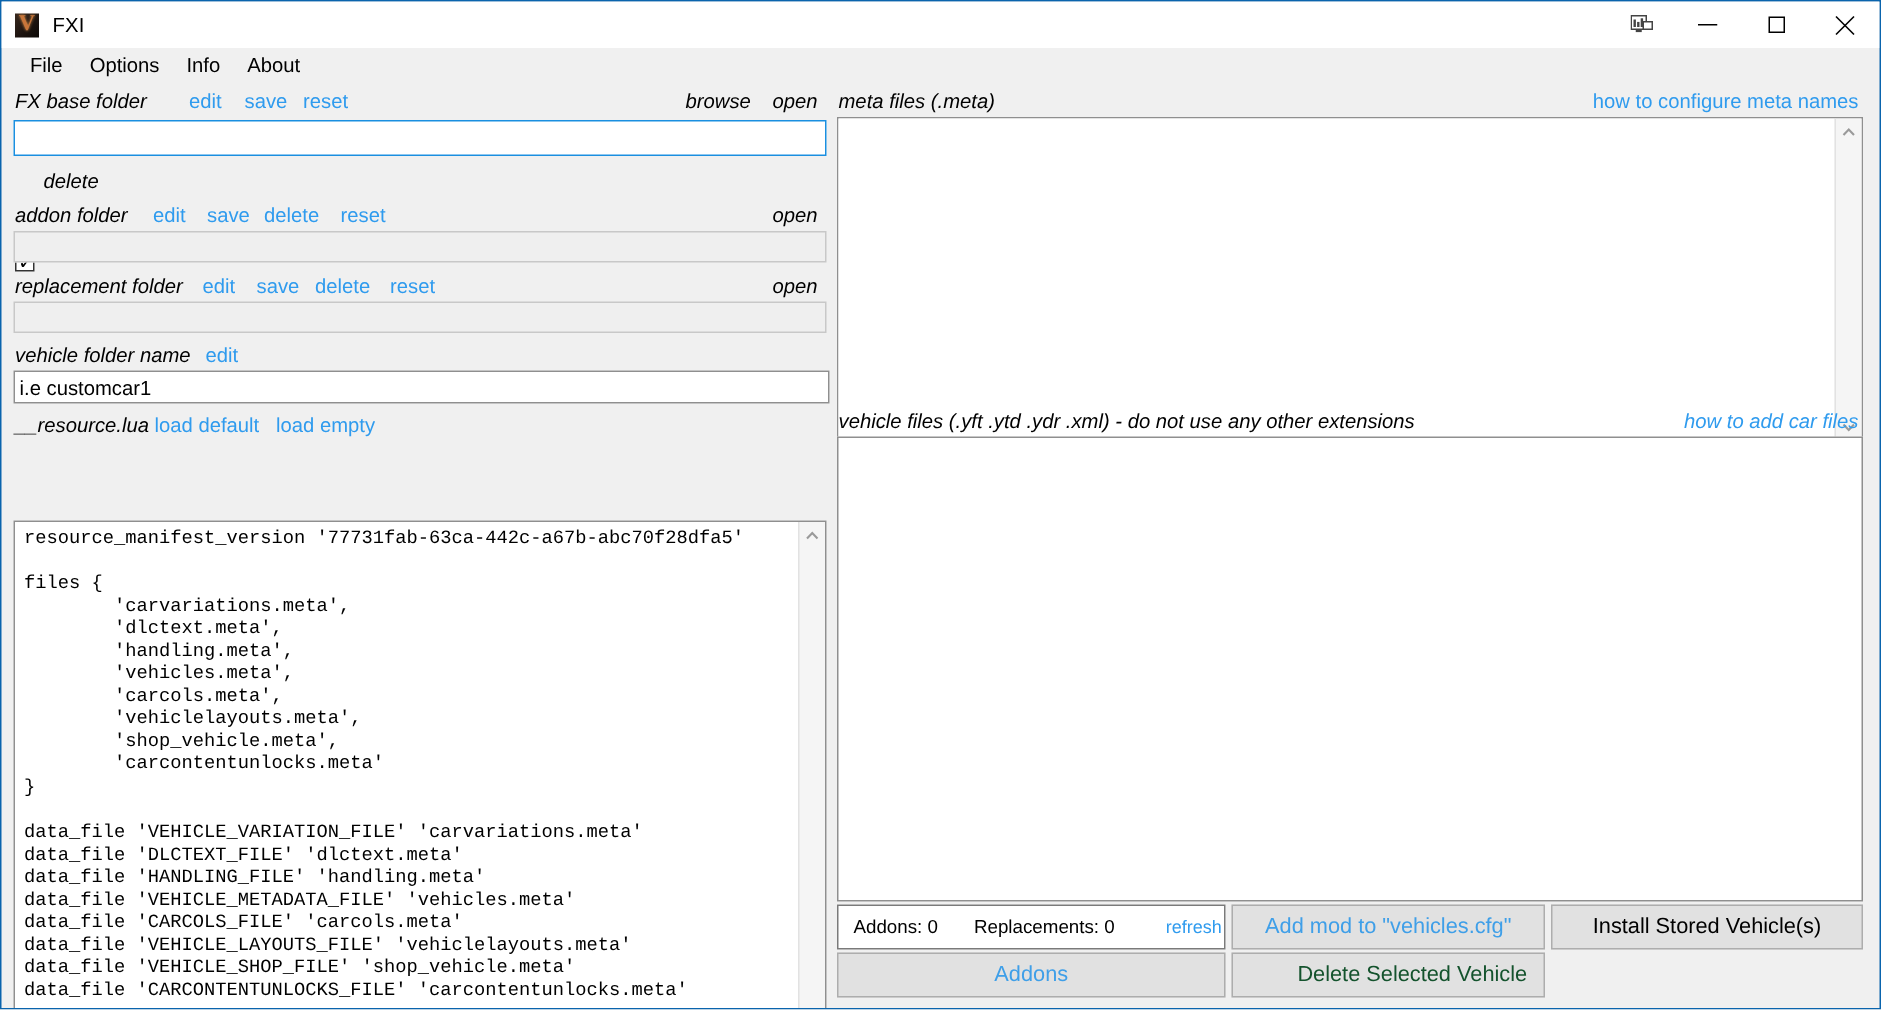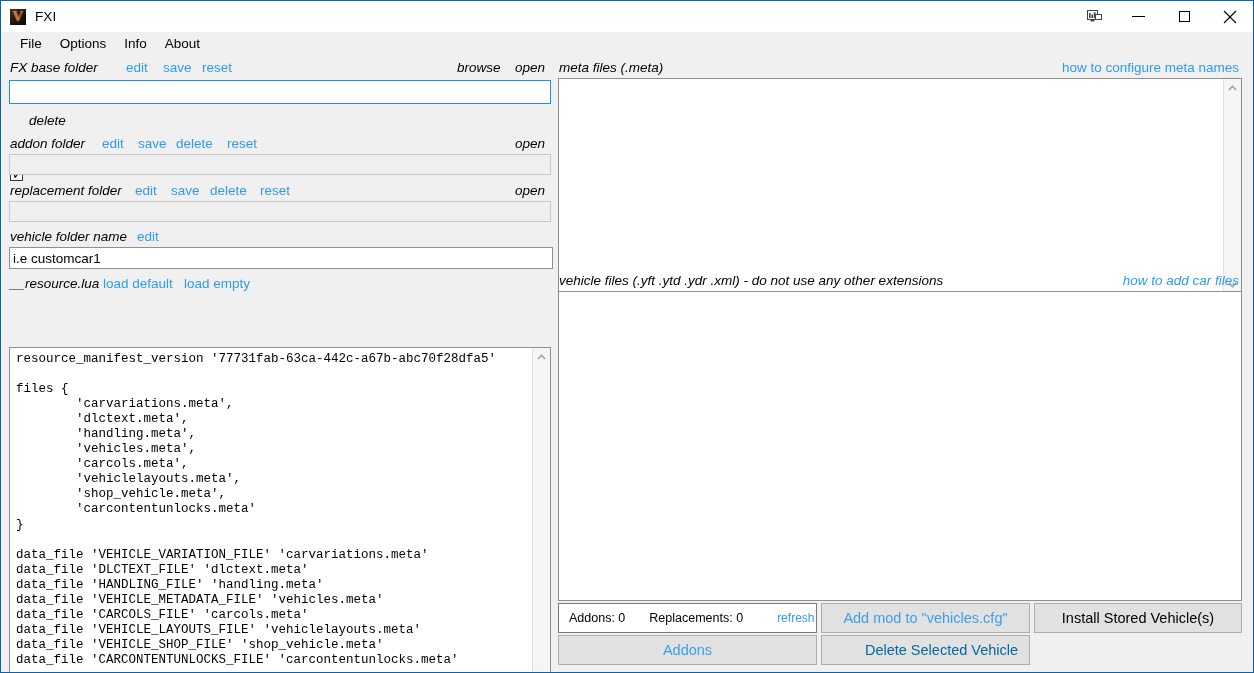--- a/index.html
+++ b/index.html
@@ -218,21 +218,21 @@
     background: #e1e1e1;
     border: 1px solid #adadad;
     font-family: "Liberation Sans", sans-serif;
     font-size: 14.5px;
     color: #000000;
     display: flex; align-items: center; justify-content: center;
     cursor: pointer;
     white-space: nowrap;
   }
   .btn.blue { color: #3f9fe8; }
-  .btn.red { color: #0369a1; padding-left: 32px; }
+  .btn.red { color: #14532d; padding-left: 32px; }
   .counter {
     position: absolute;
     box-sizing: border-box;
     background: #ffffff;
     border: 1px solid #7a7a7a;
     display: flex; align-items: center;
     font-size: 12.5px;
     color: #000;
     padding-left: 10px;
     gap: 0;

